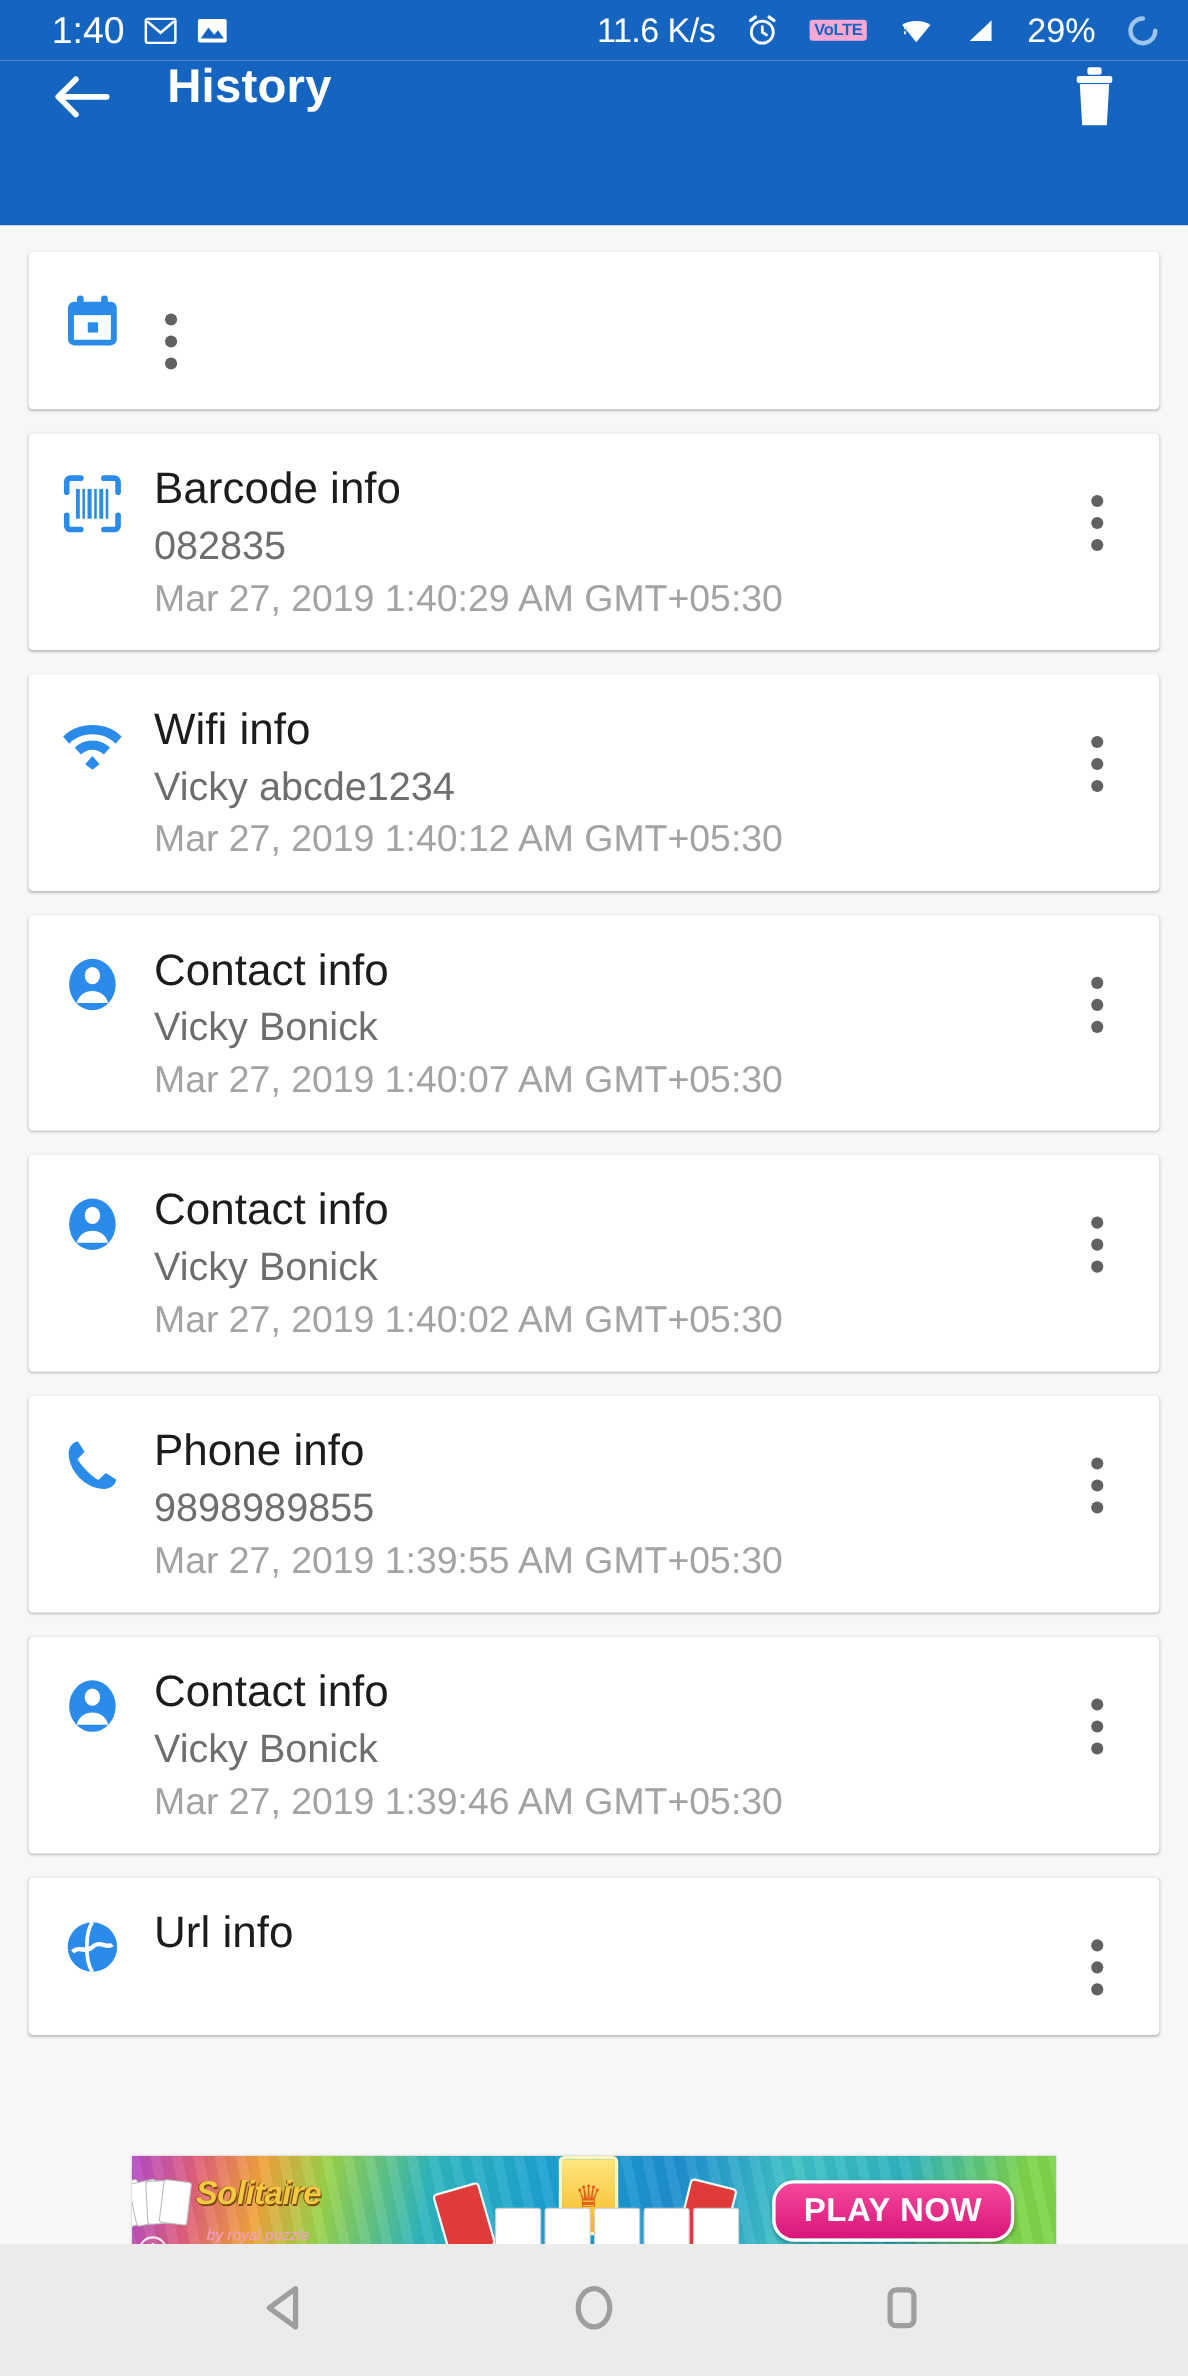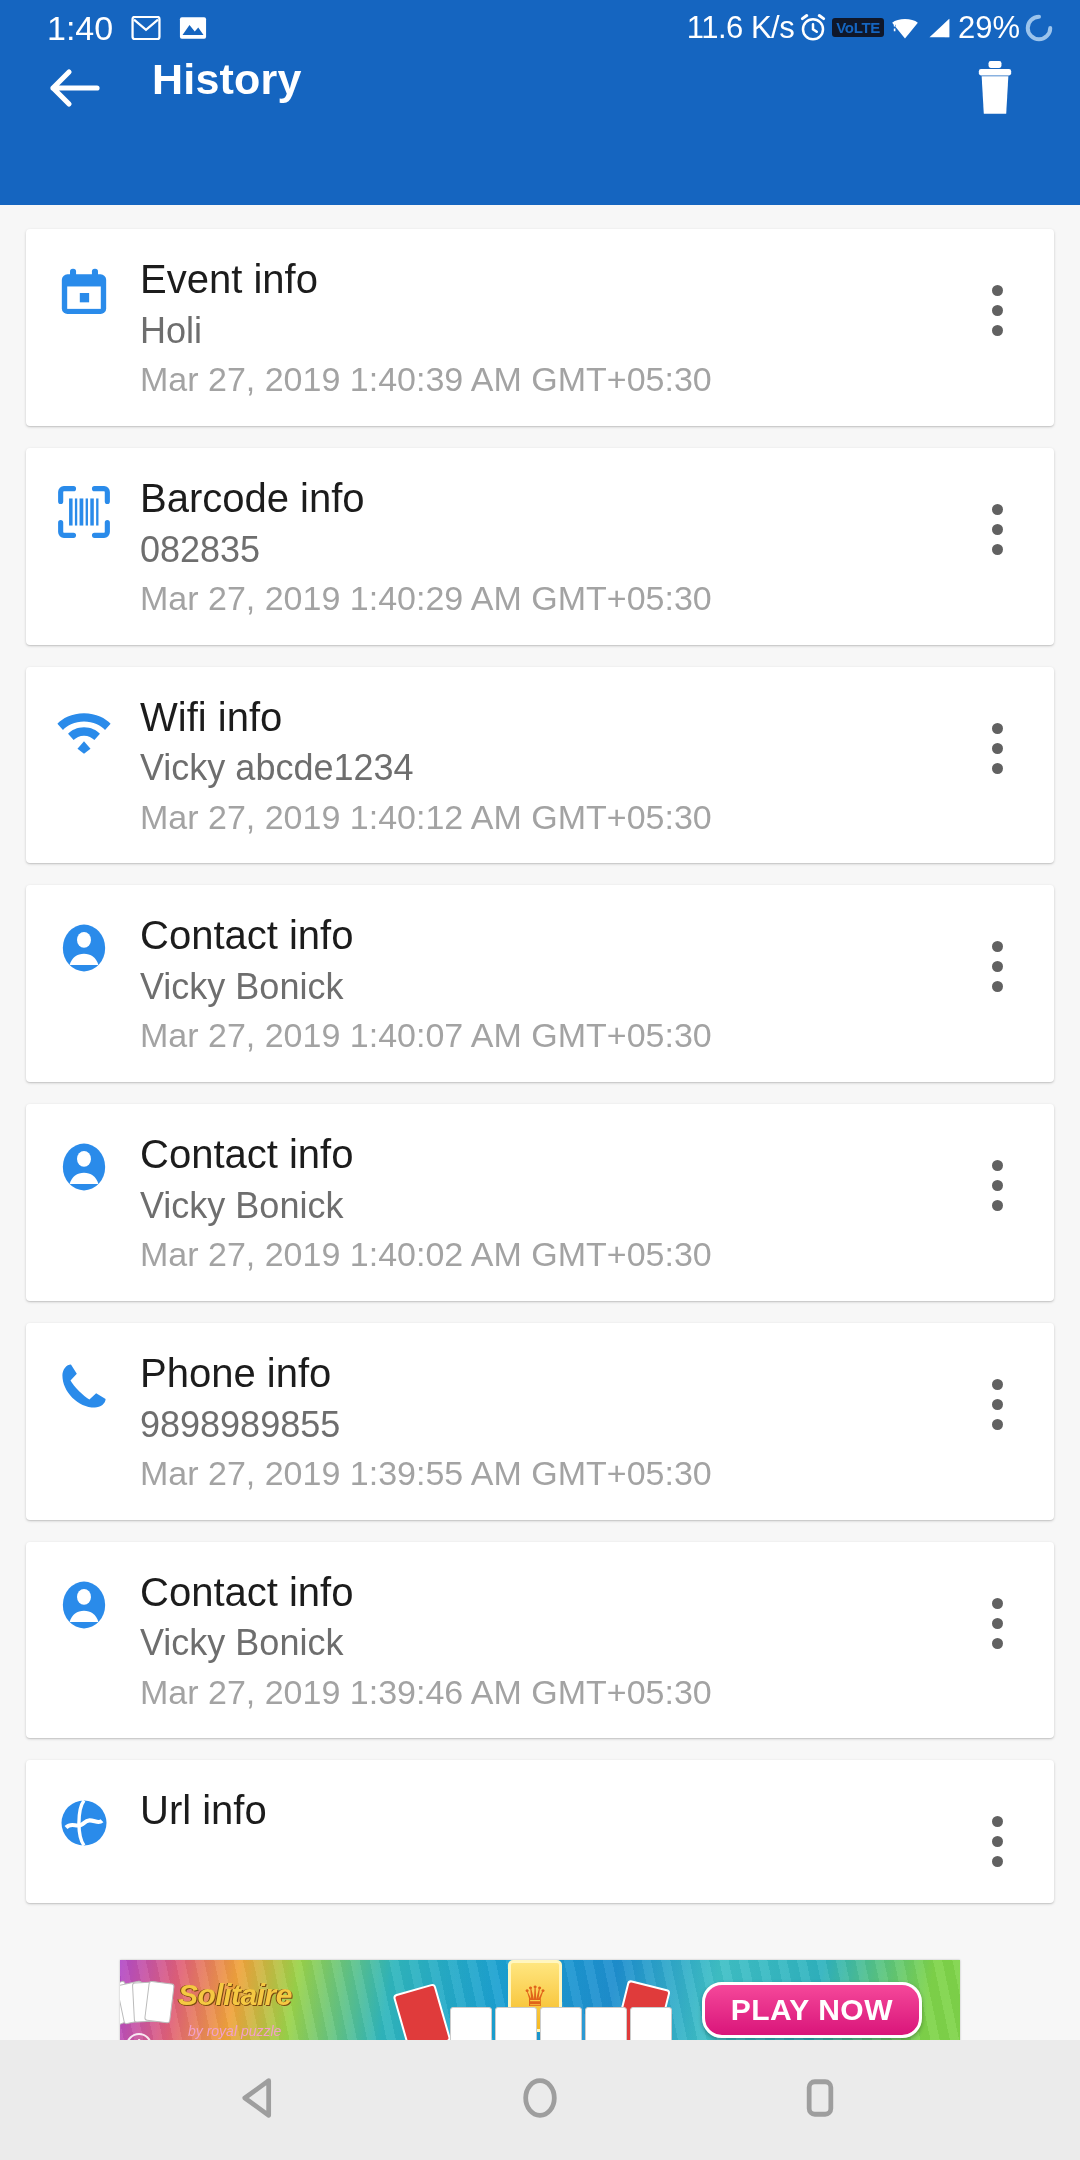--- a/index.html
+++ b/index.html
@@ -19,26 +19,26 @@
   
   .status-bar {
     height:55px; flex:0 0 55px;
     background:#1565c0;
     display:flex; align-items:center;
     padding:0 26px;
     color:#ffffff;
   }
   .status-left { display:flex; align-items:center; gap:18px; }
   .status-clock { font-size:34px; font-weight:400; letter-spacing:0px; line-height:1;margin-left:21px; }
-  .status-right { margin-left:auto; display:flex; align-items:center; gap:4px; }
+  .status-right { margin-left:auto; display:flex; align-items:center; gap:28px; }
   .net-speed { font-size:31px; font-weight:400; line-height:1; letter-spacing:-0.5px;}
   .batt-pct { font-size:31px; font-weight:400; line-height:1; }
   .sb-ic { display:flex; align-items:center; justify-content:center; }
   .volte-badge {
-    background:#0f172a; color:#1565c0;
+    background:#f9a8d4; color:#1565c0;
     font-size:15px; font-weight:bold;
     padding:2px 4px; border-radius:3px;
     line-height:1; letter-spacing:-0.3px;
   }
 
   
   .app-bar {
     height:150px; flex:0 0 150px;
     background:#1565c0;
     display:flex; 
@@ -269,25 +269,20 @@
 
     <div class="card">
       <div class="card-icon">
         <svg width="56" height="56" viewBox="0 0 24 24">
           <rect x="2.5" y="4" width="19" height="17" rx="2.4" fill="#2a8bea"></rect>
           <rect x="4.8" y="9.2" width="14.4" height="9.6" fill="#ffffff"></rect>
           <rect x="10.2" y="12" width="4" height="4" fill="#2a8bea"></rect>
           <rect x="6" y="1.6" width="2.6" height="4" rx="1.2" fill="#2a8bea"></rect>
           <rect x="15.4" y="1.6" width="2.6" height="4" rx="1.2" fill="#2a8bea"></rect>
         </svg>
-      </div>
-      <div class="card-body">
-        <div class="card-title">Event info</div>
-        <div class="card-sub">Holi</div>
-        <div class="card-time">Mar 27, 2019 1:40:39 AM GMT+05:30</div>
       </div>
       <div class="card-menu">
         <span class="dot"></span>
         <span class="dot"></span>
         <span class="dot"></span>
       </div>
     </div>
 
     <div class="card">
       <div class="card-icon">

